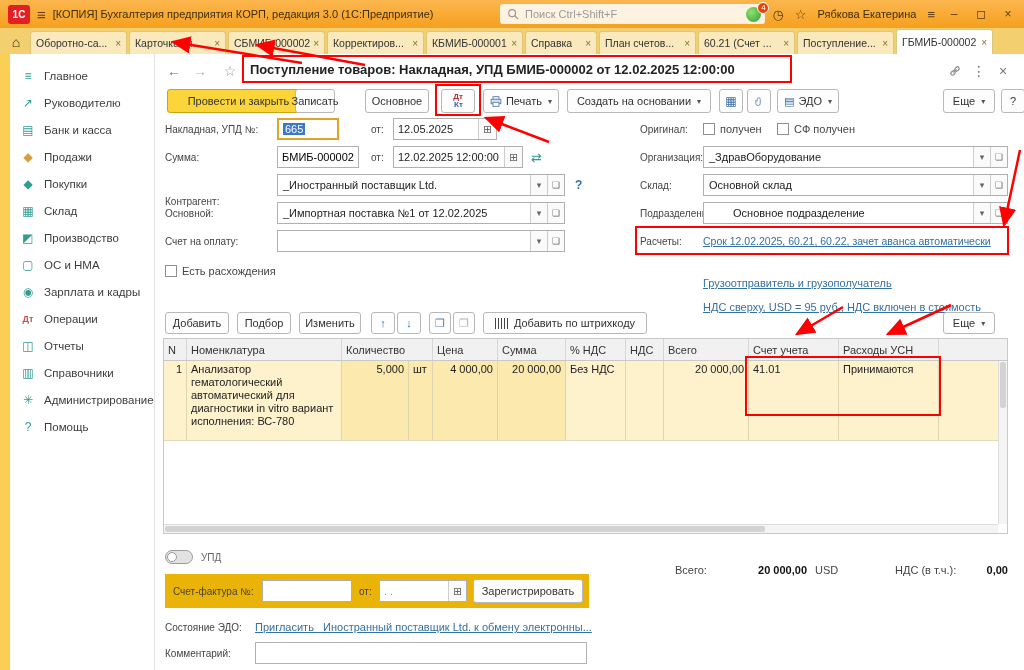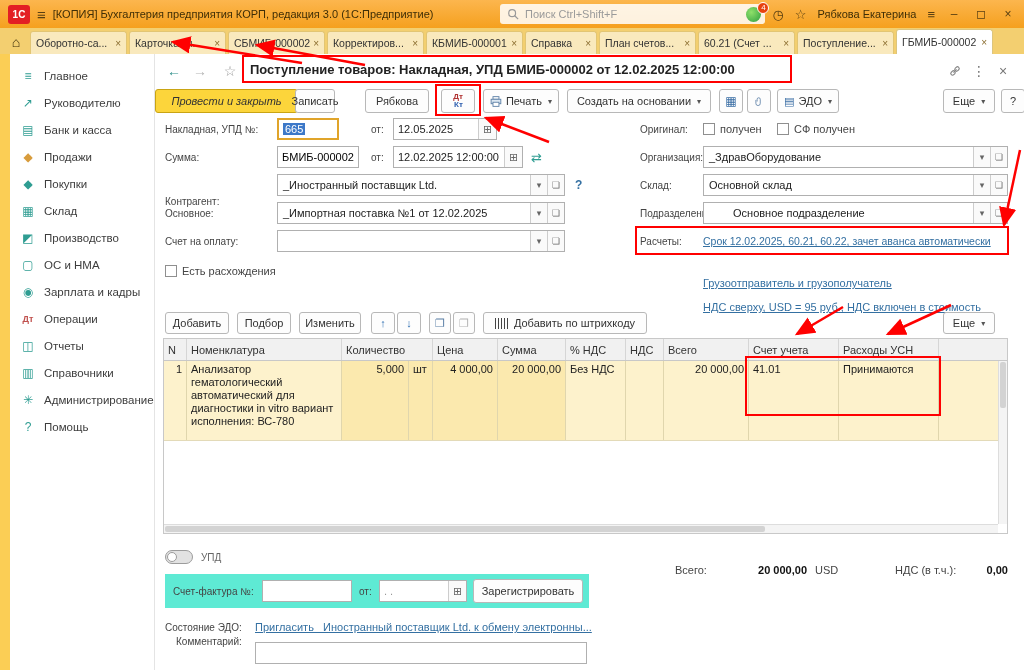--- a/index.html
+++ b/index.html
@@ -74,21 +74,21 @@
   .c7{width:38px;flex:none;} .c8{width:85px;flex:none;} .c9{width:90px;flex:none;} .c10{width:100px;flex:none;}
   .cfill{flex:1;border-right:none;}
   .vscroll { position:absolute; right:0; top:22px; bottom:9px; width:9px; background:#f4f4f4; border-left:1px solid #ddd; }
   .vthumb { margin:1px; height:46px; background:#d3d3d3; border-radius:2px; }
   .hscroll { position:absolute; left:0; right:9px; bottom:0; height:9px; background:#f4f4f4; border-top:1px solid #ddd; }
   .hthumb { margin:1px; width:72%; height:6px; background:#d3d3d3; border-radius:2px; }
 
   
   .toggle { position:absolute; width:28px; height:14px; border:1px solid #9c9c9c; border-radius:8px; background:#e2e2e2; cursor:pointer; }
   .knob { position:absolute; left:1px; top:1px; width:10px; height:10px; border-radius:50%; background:#fff; border:1px solid #9c9c9c; }
-  .band { position:absolute; background:#5eead4; }
+  .band { position:absolute; background:#eab308; }
   .totlbl { position:absolute; font-size:11px; color:#444; }
   .totval { position:absolute; font-size:11px; color:#111; font-weight:bold; text-align:right; }
 
   .barcode-ic { width:15px; height:11px; background:repeating-linear-gradient(90deg,#444 0 1px,transparent 1px 3px); display:inline-block; flex:none; }
   .grid-ic { color:#3a6ea5; font-size:12px; }
   .doc-ic { color:#3a6ea5; font-size:11px; }
   .dtkt { display:flex; flex-direction:column; line-height:8px; font-size:8px; font-weight:bold; }
   .dtkt .dt { color:#b03030; align-self:flex-start; }
   .dtkt .kt { color:#3060b0; align-self:flex-end; }
 
@@ -241,23 +241,23 @@
             <g stroke="#888" fill="none" stroke-width="1.3" transform="rotate(-45 8 8)">
               <rect x="2" y="6" width="5.5" height="4" rx="2"></rect>
               <rect x="8.5" y="6" width="5.5" height="4" rx="2"></rect>
               <line x1="5.5" y1="8" x2="10.5" y2="8"></line>
             </g>
           </svg>
       </div>
       <div class="navbtn" style="right:34px;top:6px;color:#777;">⋮</div>
       <div class="navbtn" style="right:10px;top:6px;color:#777;">×</div>
 
-      <div class="btn yellow" style="left:0;top:35px;width:143px;font-style:italic;">Провести и закрыть</div>
+      <div class="btn yellow" style="left:12px;top:35px;width:143px;">Провести и закрыть</div>
       <div class="btn" style="left:140px;top:35px;width:40px;">Записать</div>
-      <div class="btn" style="left:210px;top:35px;width:64px;">Рябкова</div>
+      <div class="btn" style="left:210px;top:35px;width:64px;">Основное</div>
       <div class="btn" style="left:286px;top:35px;width:34px;">
         <span class="dtkt">
             <span class="dt">Дт</span>
             <span class="kt">Кт</span>
           </span>
       </div>
       <div class="btn caret" style="left:328px;top:35px;width:76px;">
         <svg width="13" height="13" viewBox="0 0 16 16">
             <g fill="none" stroke="#5b7fa6" stroke-width="1.2">
               <rect x="4" y="1.5" width="8" height="3.5"></rect>
@@ -309,21 +309,21 @@
       <div class="lbl" style="left:376px;top:92px;color:#2f9d92;font-size:13px;">⇄</div>
 
       <div class="lbl" style="left:10px;top:136px;">Контрагент:</div>
       <div class="combo" style="left:122px;top:120px;width:288px;">
         <span class="val">_Иностранный поставщик Ltd.</span>
         <span class="seg">▾</span>
         <span class="seg">❏</span>
       </div>
       <div class="helpq" style="left:420px;top:120px;">?</div>
 
-      <div class="lbl" style="left:10px;top:148px;">Основное:</div>
+      <div class="lbl" style="left:10px;top:148px;">Основной:</div>
       <div class="combo" style="left:122px;top:148px;width:288px;">
         <span class="val">_Импортная поставка №1 от 12.02.2025</span>
         <span class="seg">▾</span>
         <span class="seg">❏</span>
       </div>
 
       <div class="lbl" style="left:10px;top:176px;">Счет на оплату:</div>
       <div class="combo" style="left:122px;top:176px;width:288px;">
         <span class="val"></span>
         <span class="seg">▾</span>
@@ -446,21 +446,21 @@
         <div class="dateinp" style="left:214px;top:6px;width:88px;">
             <span class="dval" style="color:#999;">. .</span>
             <span class="cal">⊞</span>
           </div>
         <div class="btn" style="left:308px;top:5px;width:110px;">Зарегистрировать</div>
       </div>
 
       <div class="lbl" style="left:10px;top:562px;">Состояние ЭДО:</div>
       <div class="linkabs" style="left:100px;top:562px;">Пригласить _Иностранный поставщик Ltd. к обмену электронны...</div>
 
-      <div class="lbl" style="left:10px;top:576px;margin-left:11px;">Комментарий:</div>
+      <div class="lbl" style="left:10px;top:588px;">Комментарий:</div>
       <input class="inputbox" style="left: 100px; top: 588px; width: 332px;">
     </div>
   </div>
 
   <svg class="anno" viewBox="0 0 1024 670">
     <defs>
       <marker id="ah" markerWidth="9" markerHeight="8" refX="7" refY="3.5" orient="auto">
         <path d="M0,0 L8,3.5 L0,7 z" fill="#ff0000"></path>
       </marker>
     </defs>

